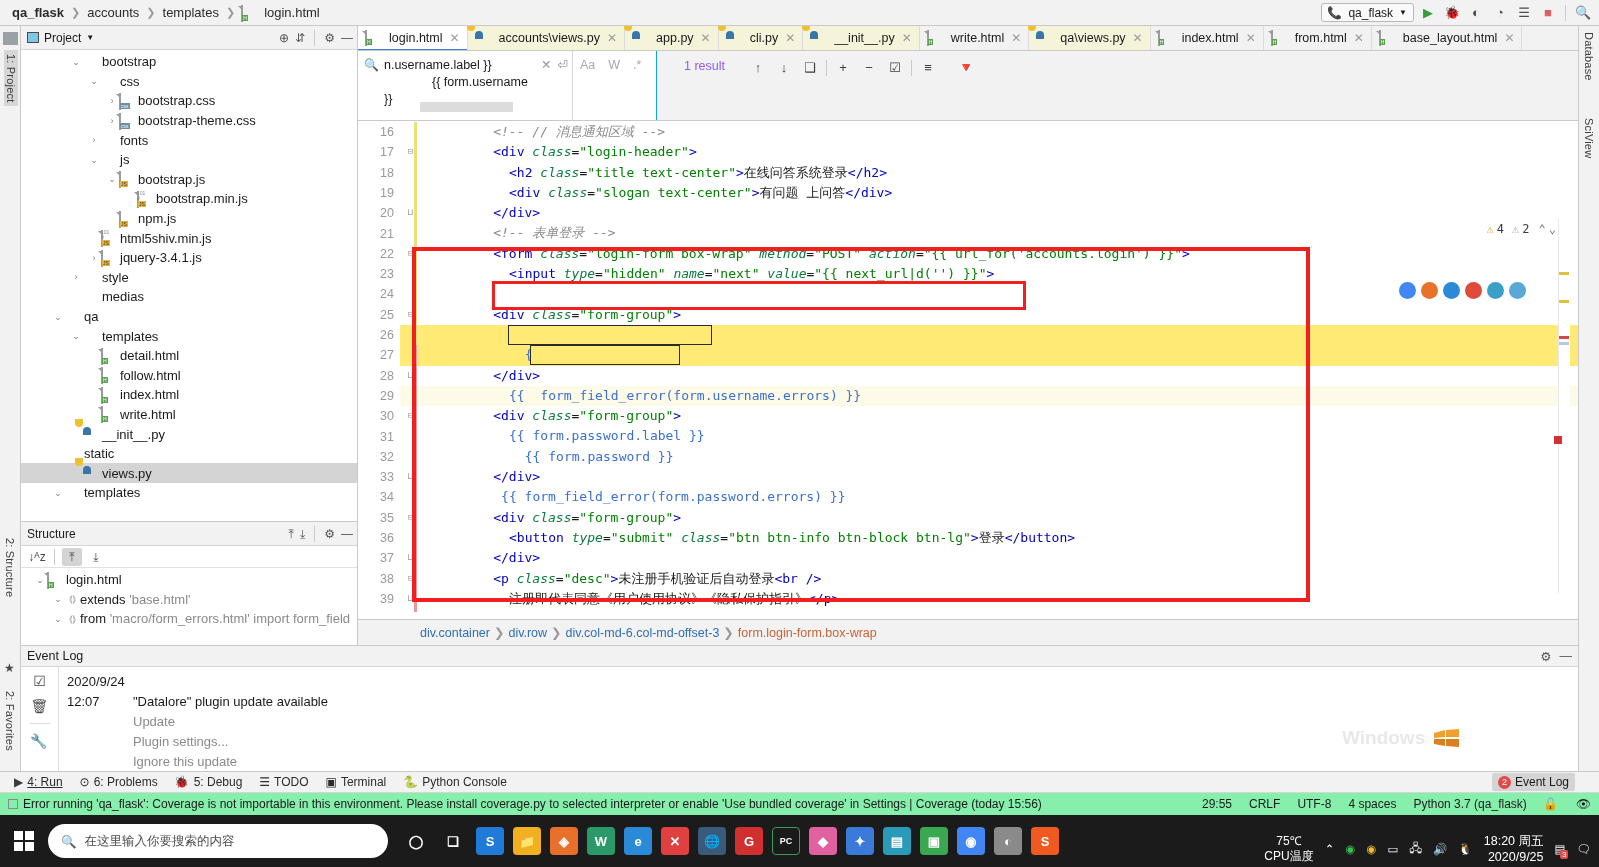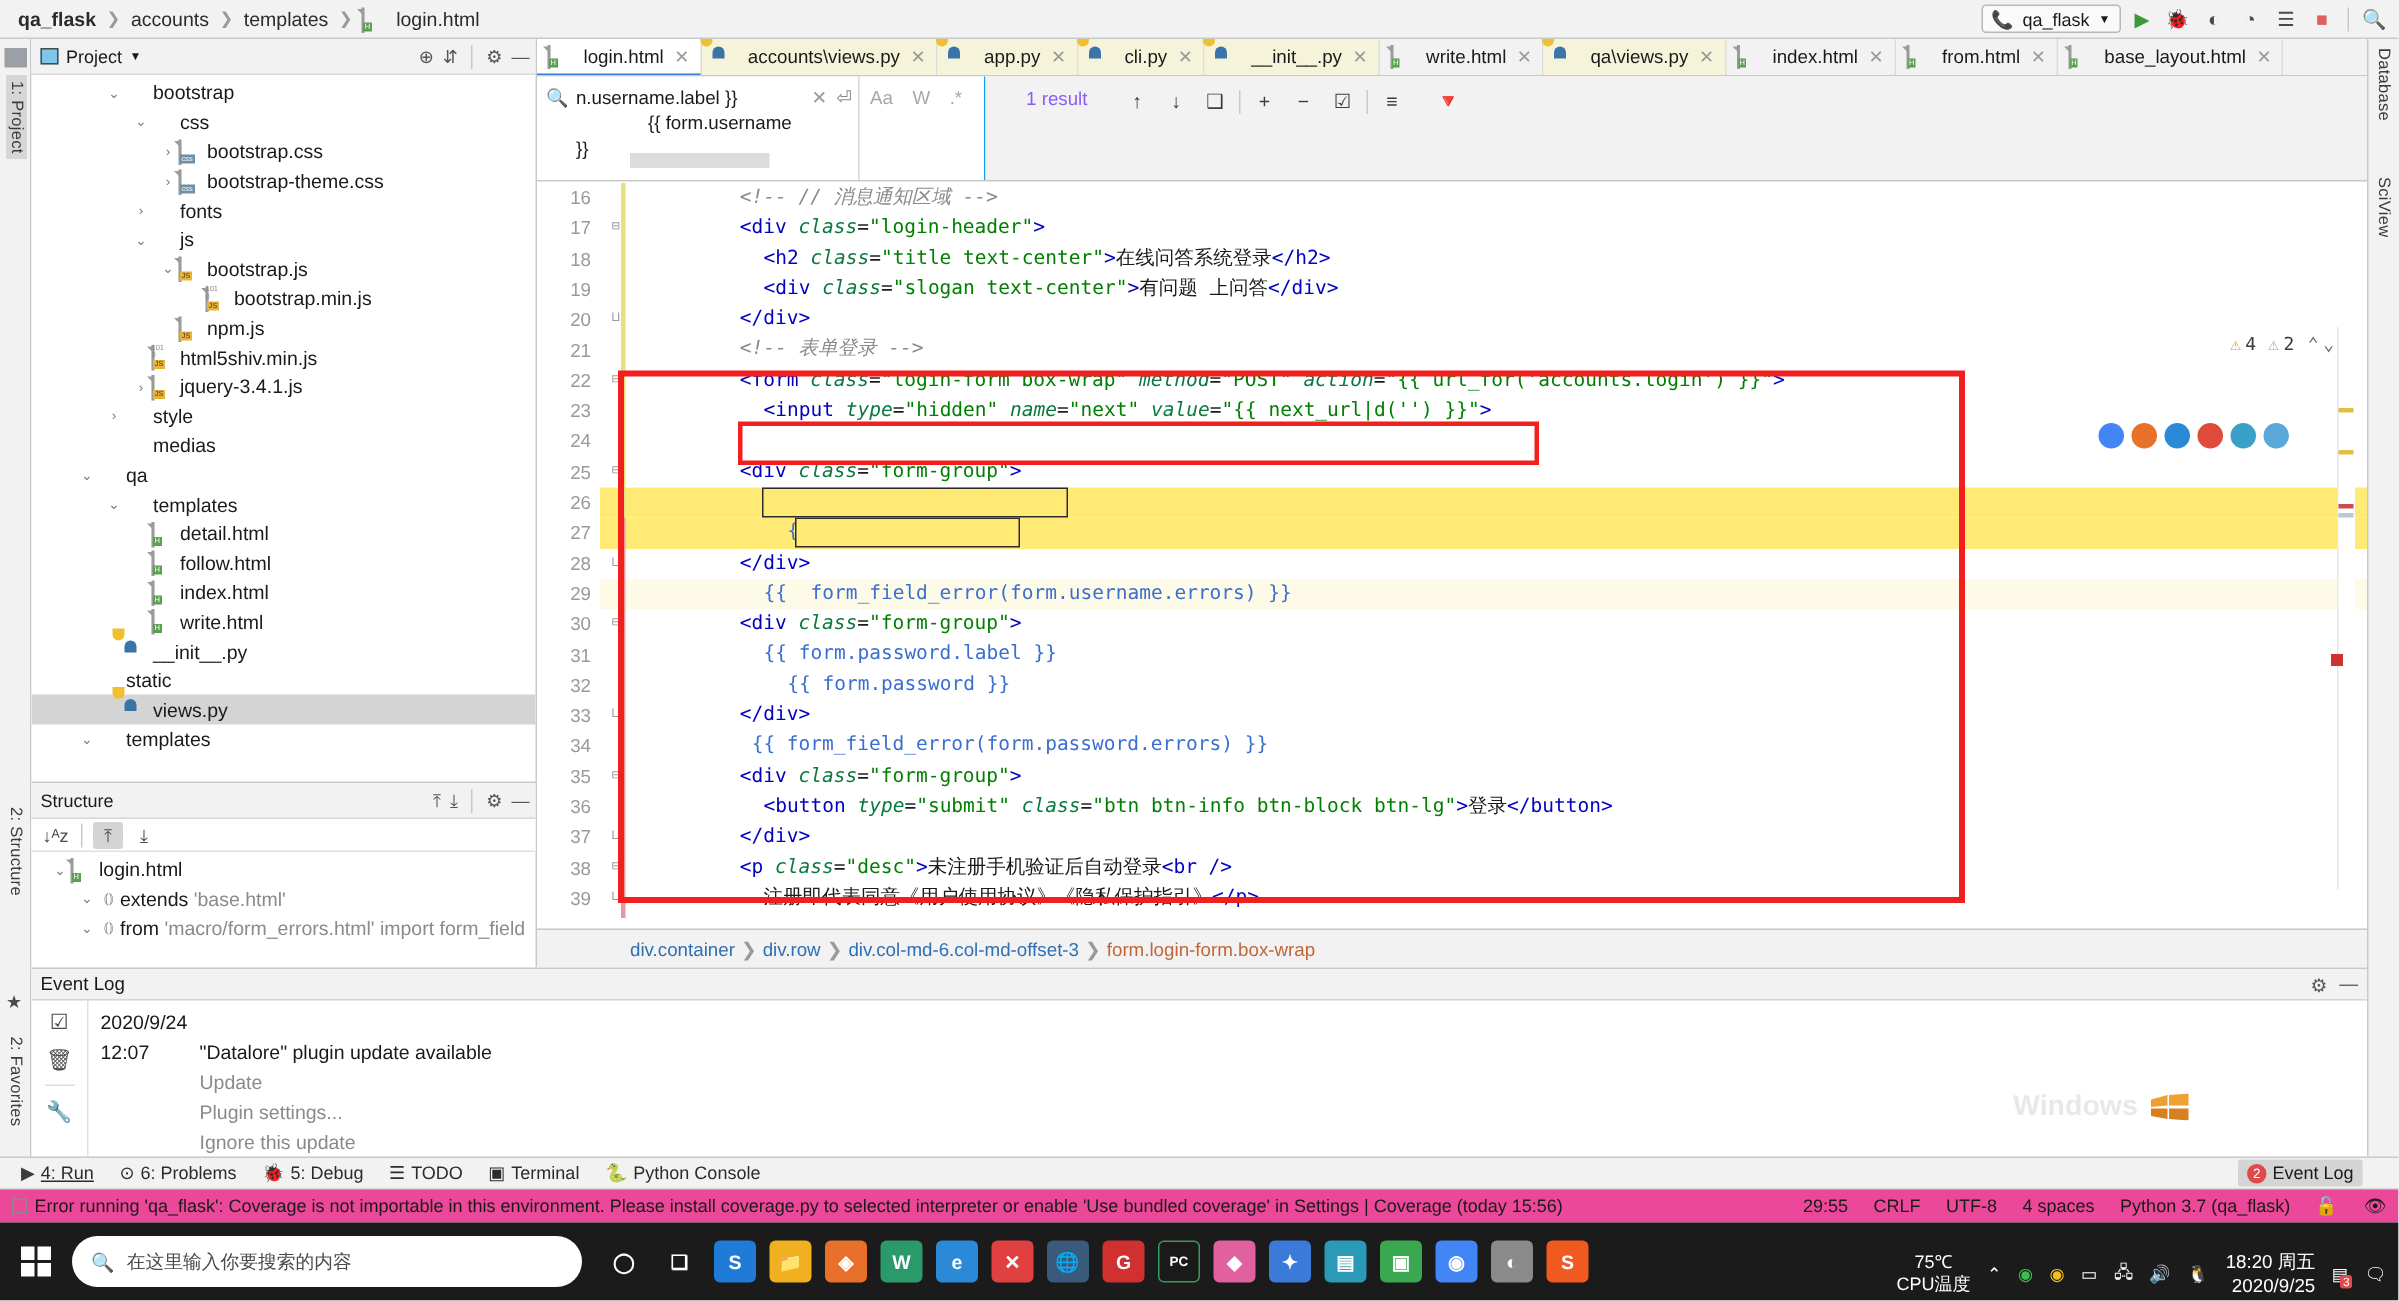--- a/index.html
+++ b/index.html
@@ -176,21 +176,21 @@
     font-size:12px; }
   .twitem { display:flex; align-items:center; gap:4px; color:#2b2b2b; }
   .tw-u { text-decoration:underline; }
   .twbar .right { margin-left:auto; display:flex; align-items:center; padding-right:24px; gap:6px; }
   .evbadge { background:#e04a4a; color:#fff; border-radius:50%; width:13px; height:13px;
     font-size:9px; display:flex; align-items:center; justify-content:center; }
   .evlogbtn { display:flex; align-items:center; gap:4px; background:#d4d4d4; padding:2px 6px;
     border-radius:2px; }
 
   
-  .statusbar { position:absolute; left:0; top:792px; width:1599px; height:23px; background:#ec4899;
+  .statusbar { position:absolute; left:0; top:792px; width:1599px; height:23px; background:#86efac;
     border-top:1px solid #d6d6d6; display:flex; align-items:center; font-size:12px; padding:0 8px; }
   .sb-err { display:flex; align-items:center; gap:5px; }
   .sb-sq { width:10px; height:10px; border:1px solid #8a8a8a; }
   .sb-right { margin-left:auto; display:flex; align-items:center; gap:17px; }
   .sb-right span { white-space:nowrap; }
 
   
   .taskbar { position:absolute; left:0; top:815px; width:1599px; height:52px; background:#1b1b1b;
     display:flex; align-items:center; }
   .tb-start { width:48px; height:52px; display:flex; align-items:center; justify-content:center; }

